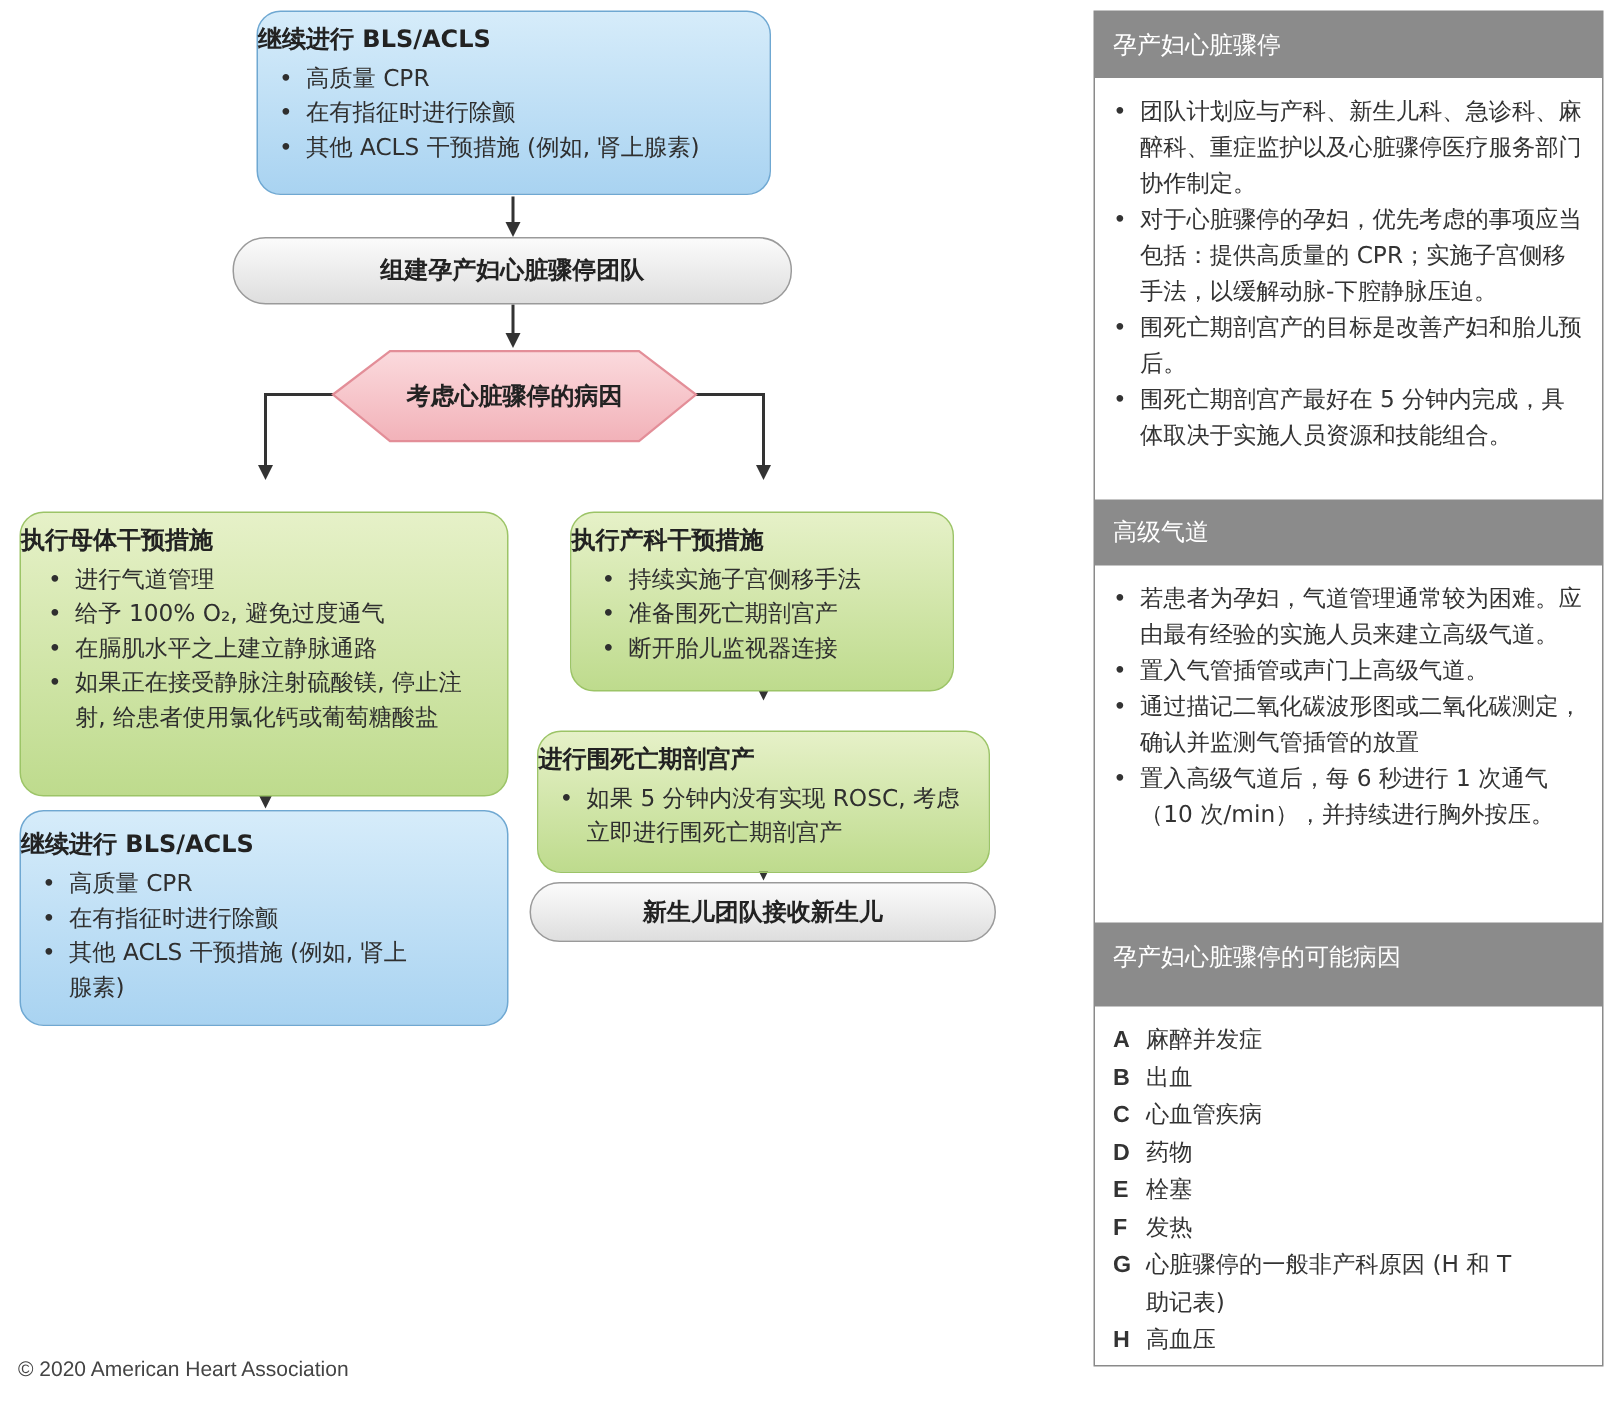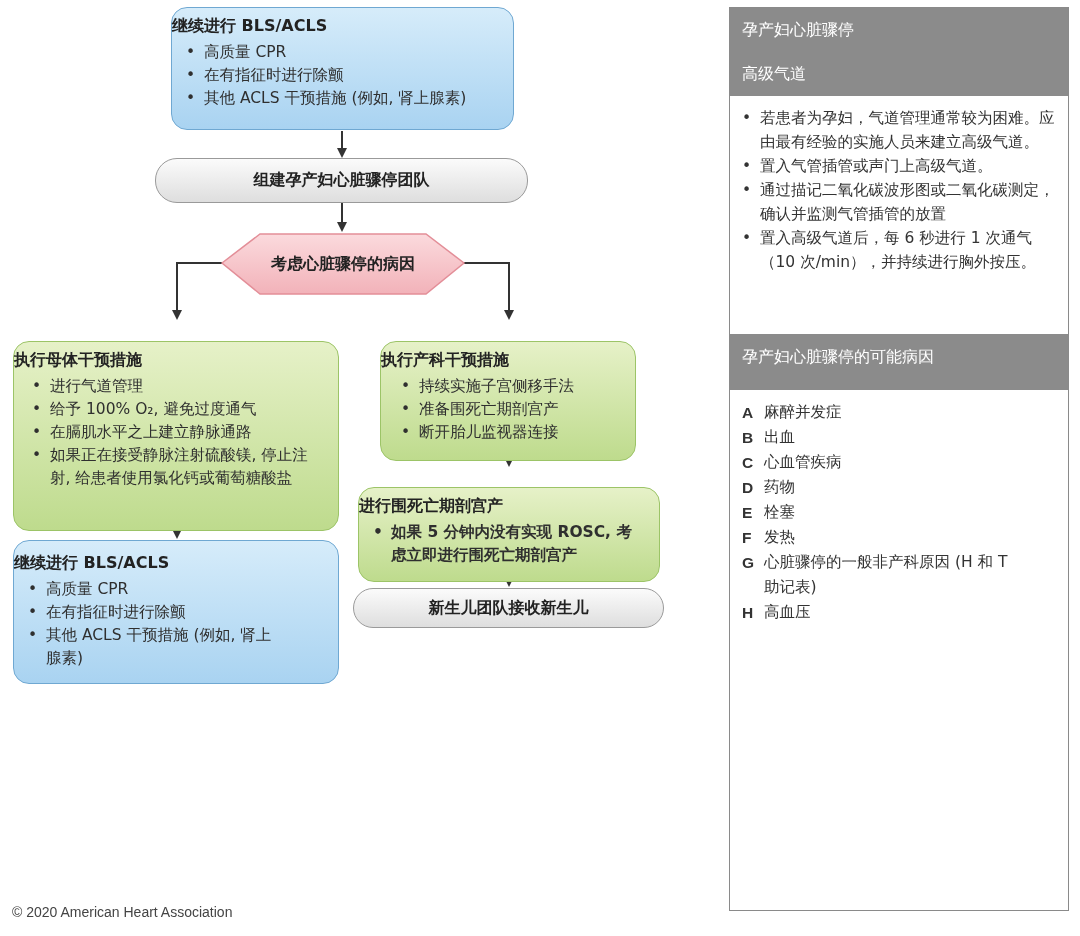--- a/index.html
+++ b/index.html
@@ -88,40 +88,48 @@
   <div class="box-title">执行产科干预措施</div>
   <ul class="bullets" style="padding-left:20px;">
     <li>持续实施子宫侧移手法</li>
     <li>准备围死亡期剖宫产</li>
     <li>断开胎儿监视器连接</li>
   </ul>
 </div>
 
 <div class="box green" style="left:358px;top:467px;width:302px;height:95px;">
   <div class="box-title">进行围死亡期剖宫产</div>
-  <ul class="bullets" style="padding-left:14px;padding-right:12px;font-weight:bold;">
+  <ul class="bullets" style="padding-left:14px;padding-right:12px;">
     <li>如果 5 分钟内没有实现 ROSC, 考虑立即进行围死亡期剖宫产</li>
   </ul>
 </div>
 
 <div class="box gray" style="left:353px;top:588px;width:311px;height:40px;">
   <div class="pill-text" style="line-height:38px;">新生儿团队接收新生儿</div>
 </div>
 
 <div class="box blue" style="left:13px;top:540px;width:326px;height:144px;">
   <div class="box-title" style="margin-top:12px;">继续进行 BLS/ACLS</div>
   <ul class="bullets" style="padding-left:14px;padding-right:60px;">
     <li>高质量 CPR</li>
     <li>在有指征时进行除颤</li>
     <li>其他 ACLS 干预措施 (例如, 肾上腺素)</li>
   </ul>
 </div>
 
 <div class="panel">
   <div class="ph" style="height:44px;line-height:44px;">孕产妇心脏骤停</div>
+  <div class="pb" style="height:281px;">
+    <ul class="bullets">
+      <li>团队计划应与产科、新生儿科、急诊科、麻醉科、重症监护以及心脏骤停医疗服务部门协作制定。</li>
+      <li>对于心脏骤停的孕妇，优先考虑的事项应当包括：提供高质量的 CPR；实施子宫侧移手法，以缓解动脉-下腔静脉压迫。</li>
+      <li>围死亡期剖宫产的目标是改善产妇和胎儿预后。</li>
+      <li>围死亡期剖宫产最好在 5 分钟内完成，具体取决于实施人员资源和技能组合。</li>
+    </ul>
+  </div>
   <div class="ph" style="height:44px;line-height:44px;">高级气道</div>
   <div class="pb" style="height:238px;">
     <ul class="bullets">
       <li>若患者为孕妇，气道管理通常较为困难。应由最有经验的实施人员来建立高级气道。</li>
       <li>置入气管插管或声门上高级气道。</li>
       <li>通过描记二氧化碳波形图或二氧化碳测定，确认并监测气管插管的放置</li>
       <li>置入高级气道后，每 6 秒进行 1 次通气（10 次/min），并持续进行胸外按压。</li>
     </ul>
   </div>
   <div class="ph" style="height:56px;line-height:46px;">孕产妇心脏骤停的可能病因</div>

